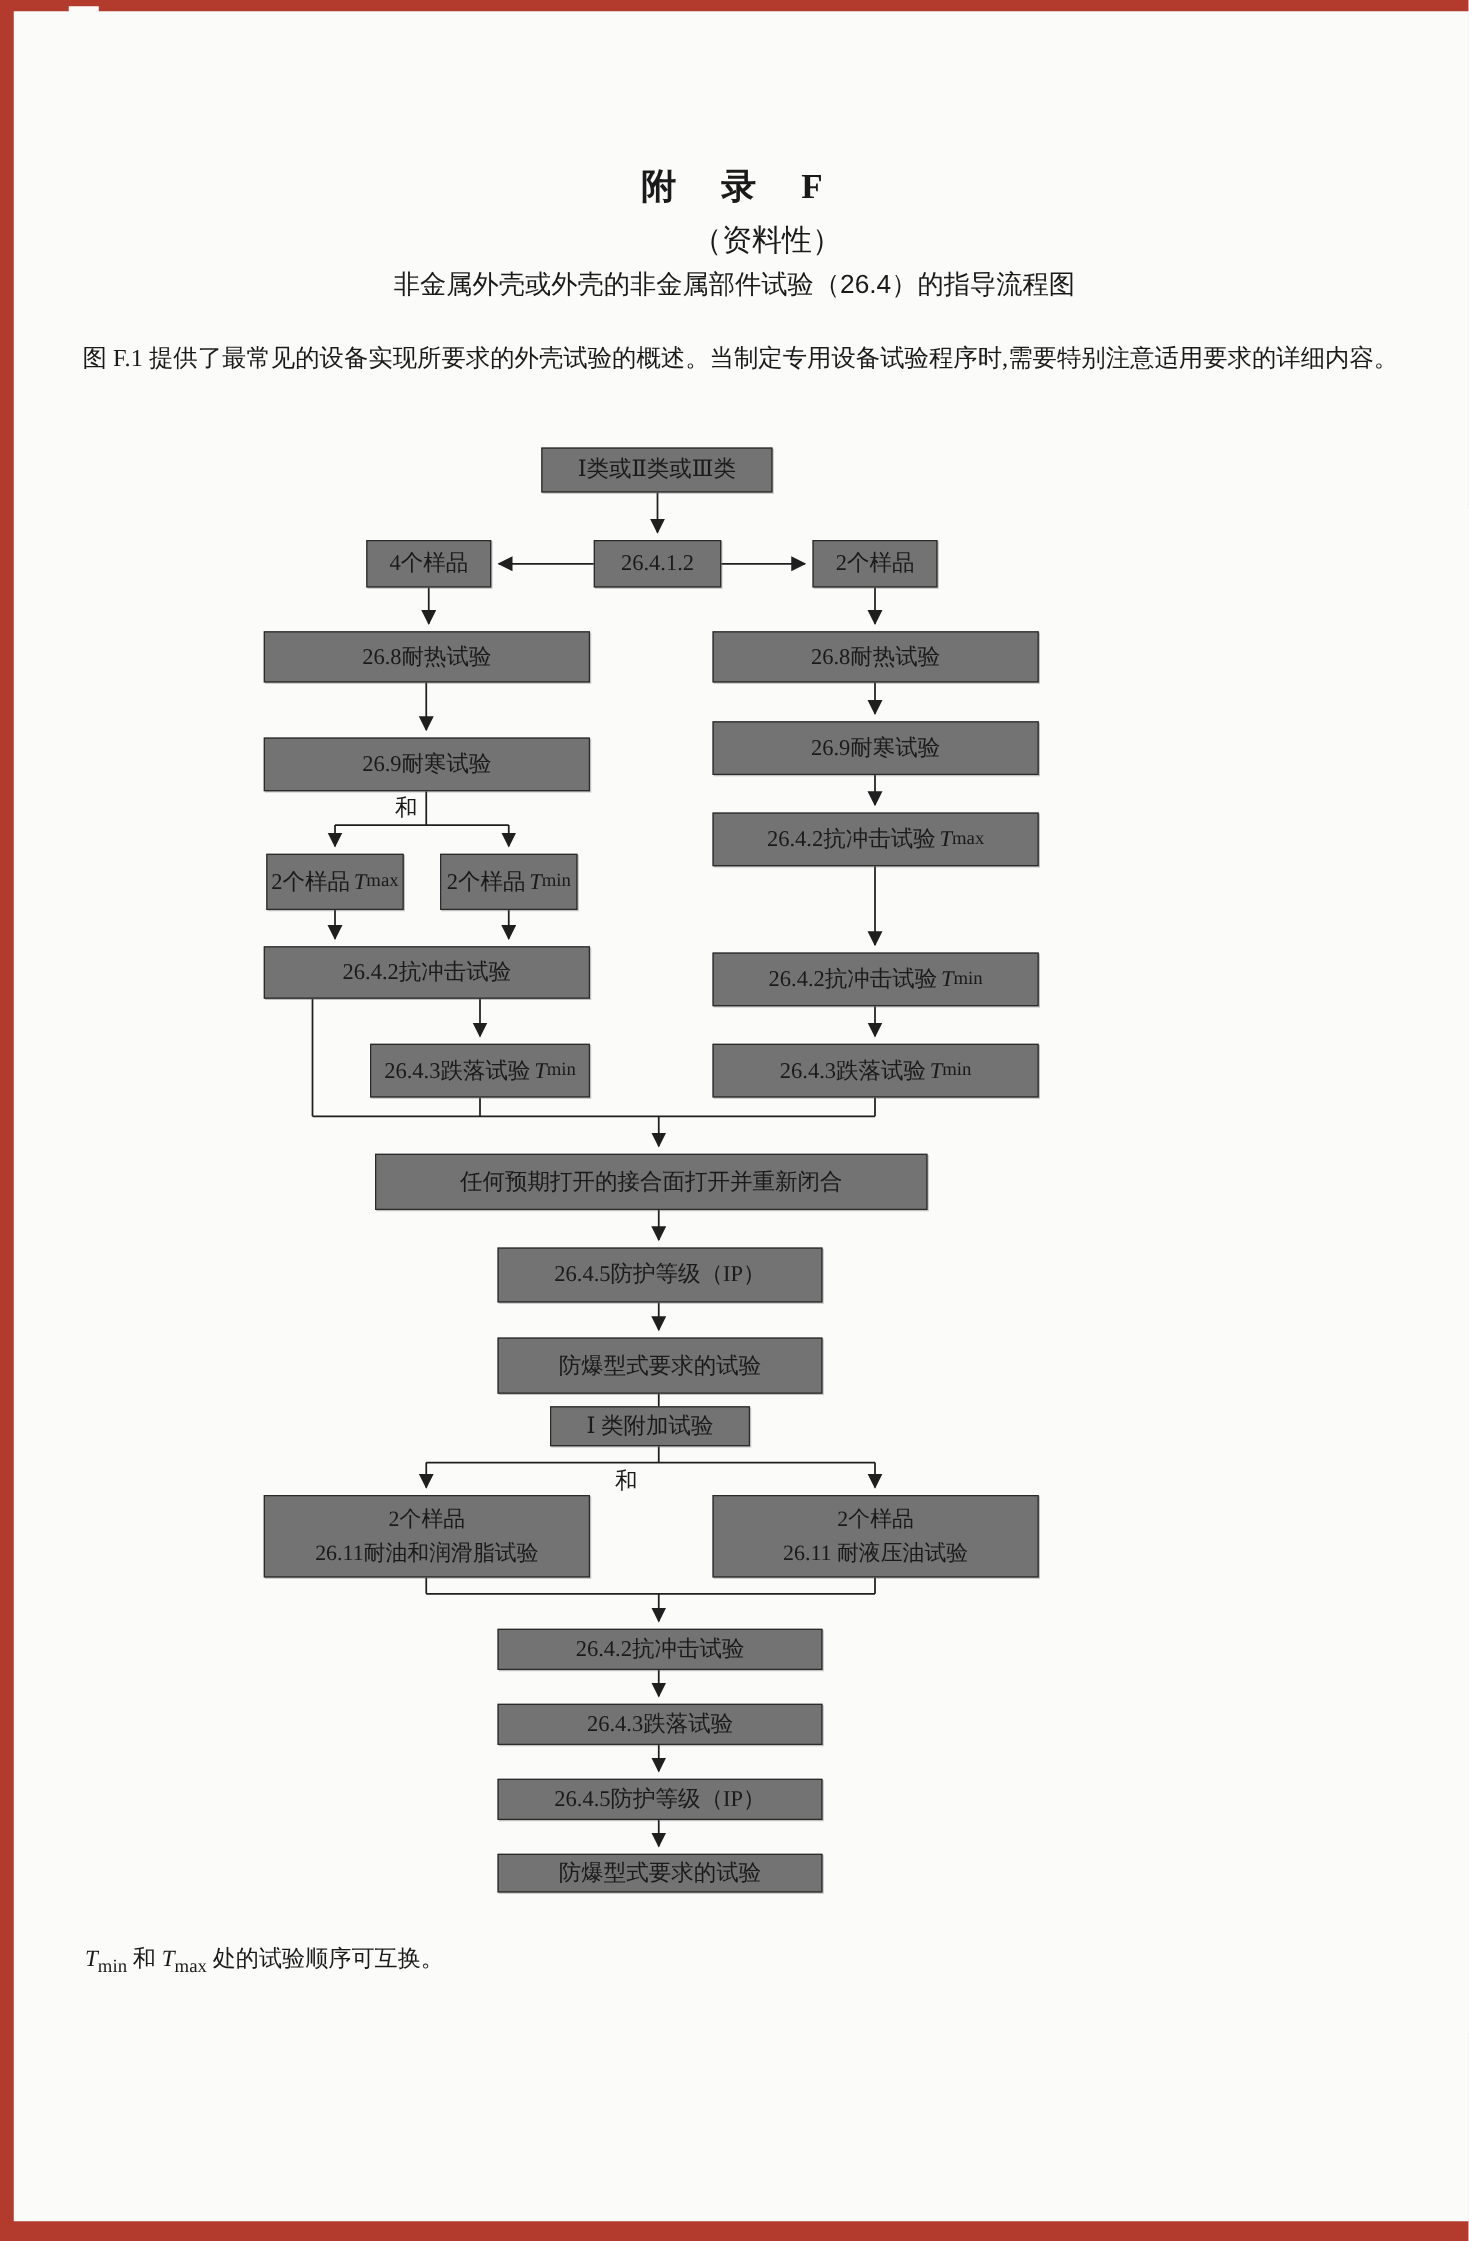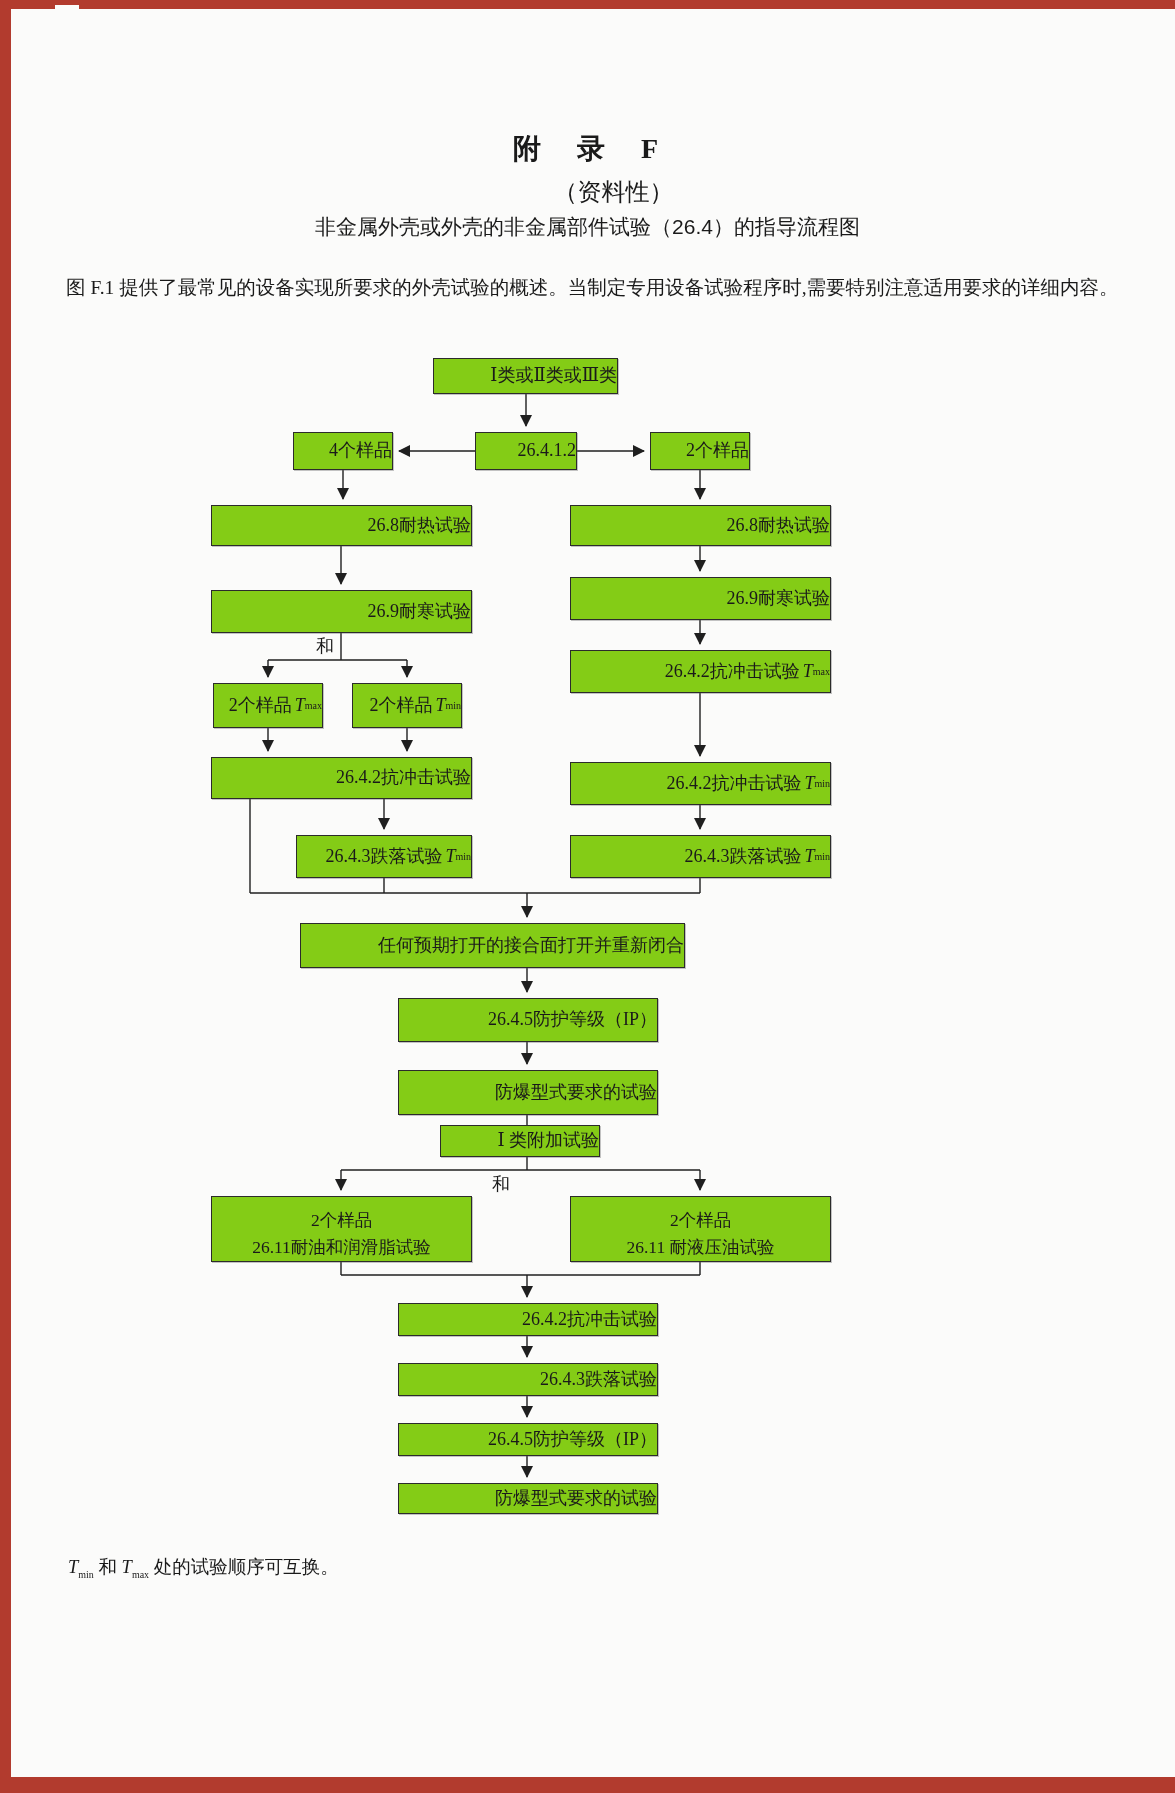--- a/index.html
+++ b/index.html
@@ -25,29 +25,29 @@
   #intro-paragraph{
     position:absolute;left:27px;top:272px;width:1122px;
     font-size:19.5px;line-height:32px;text-indent:2em;text-align:justify;
   }
 
   
   #chart{position:absolute;left:0;top:0;width:1175px;height:1793px;}
   #connectors{position:absolute;left:0;top:0;}
   .node{
     position:absolute;
-    display:flex;align-items:center;justify-content:flex-end;
-    background:#84cc16;
+    display:flex;align-items:center;justify-content:center;
+    background:#737373;
     border:1.5px solid #2b2b2b;
     box-shadow:1px 1px 0 rgba(90,90,90,.35);
     font-size:18px;line-height:1.2;text-align:center;
     box-sizing:border-box;
   }
   .node .tvar{font-style:italic;padding-left:3px;}
-  .node sub,.fnote sub{font-size:10px;line-height:1;}
+  .node sub,.fnote sub{font-size:15px;line-height:1;}
   .node.two-line{flex-direction:column;line-height:1.55;font-size:17.5px;}
   .and-label{position:absolute;font-size:18px;background:transparent;}
   .fnote{position:absolute;left:68px;top:1554px;font-size:18.5px;}
   .fnote i{font-family:"Liberation Serif",serif;}
   #figure-caption{top:1610px;font-size:21px;font-weight:bold;font-family:"Liberation Sans","DejaVu Sans",sans-serif;letter-spacing:1px;}
 </style>
 </head>
 <body>
 
 <div id="page">
@@ -170,21 +170,21 @@
       <span>26.4.3跌落试验</span>
         <span class="tvar">T</span>
         <sub>min</sub>
     </div>
     <div class="node" style="left:570px;top:835px;width:261px;height:43px;">
       <span>26.4.3跌落试验</span>
         <span class="tvar">T</span>
         <sub>min</sub>
     </div>
 
-    <div class="node" style="left:300px;top:923px;width:385px;height:45px;">
+    <div class="node" style="left:300px;top:923px;width:442px;height:45px;">
       <span>任何预期打开的接合面打开并重新闭合</span>
     </div>
 
     <div class="node" style="left:398px;top:998px;width:260px;height:44px;">
       <span>26.4.5防护等级（IP）</span>
     </div>
 
     <div class="node" style="left:398px;top:1070px;width:260px;height:45px;">
       <span>防爆型式要求的试验</span>
     </div>

